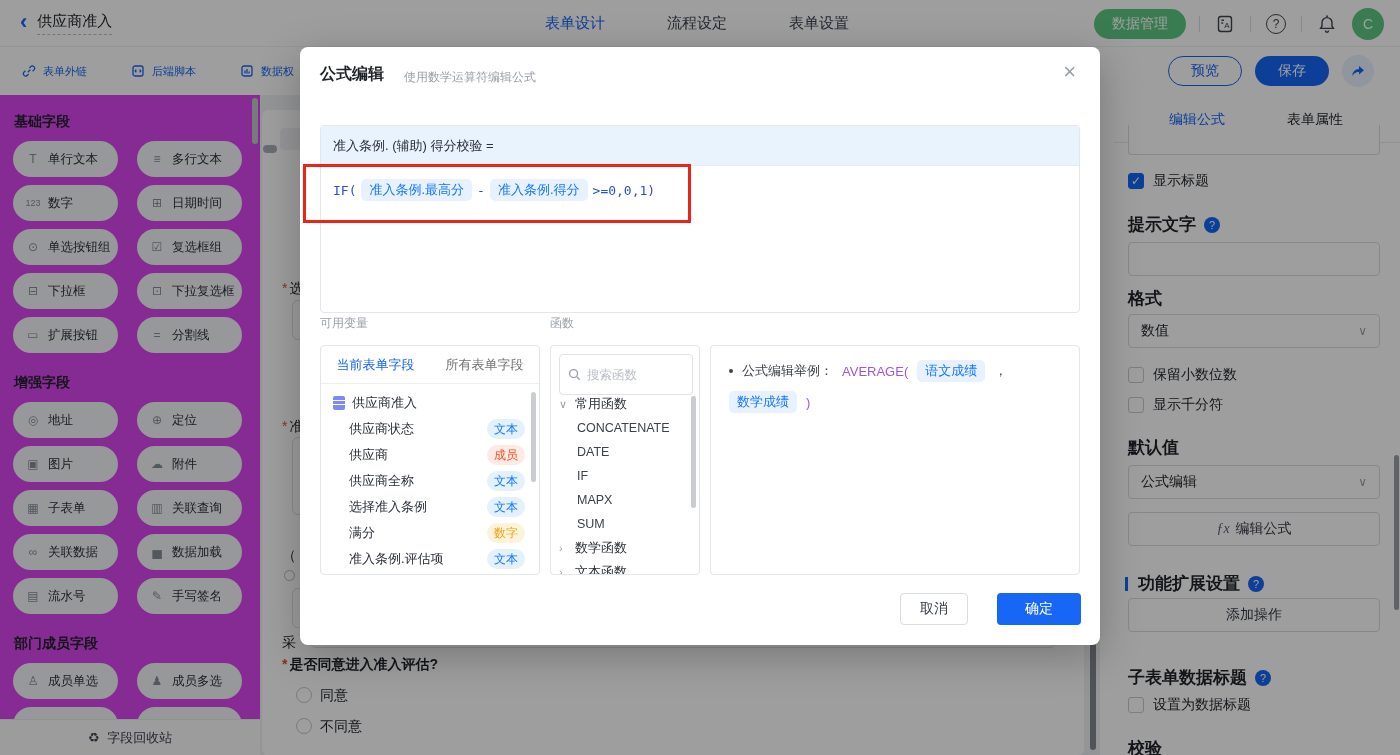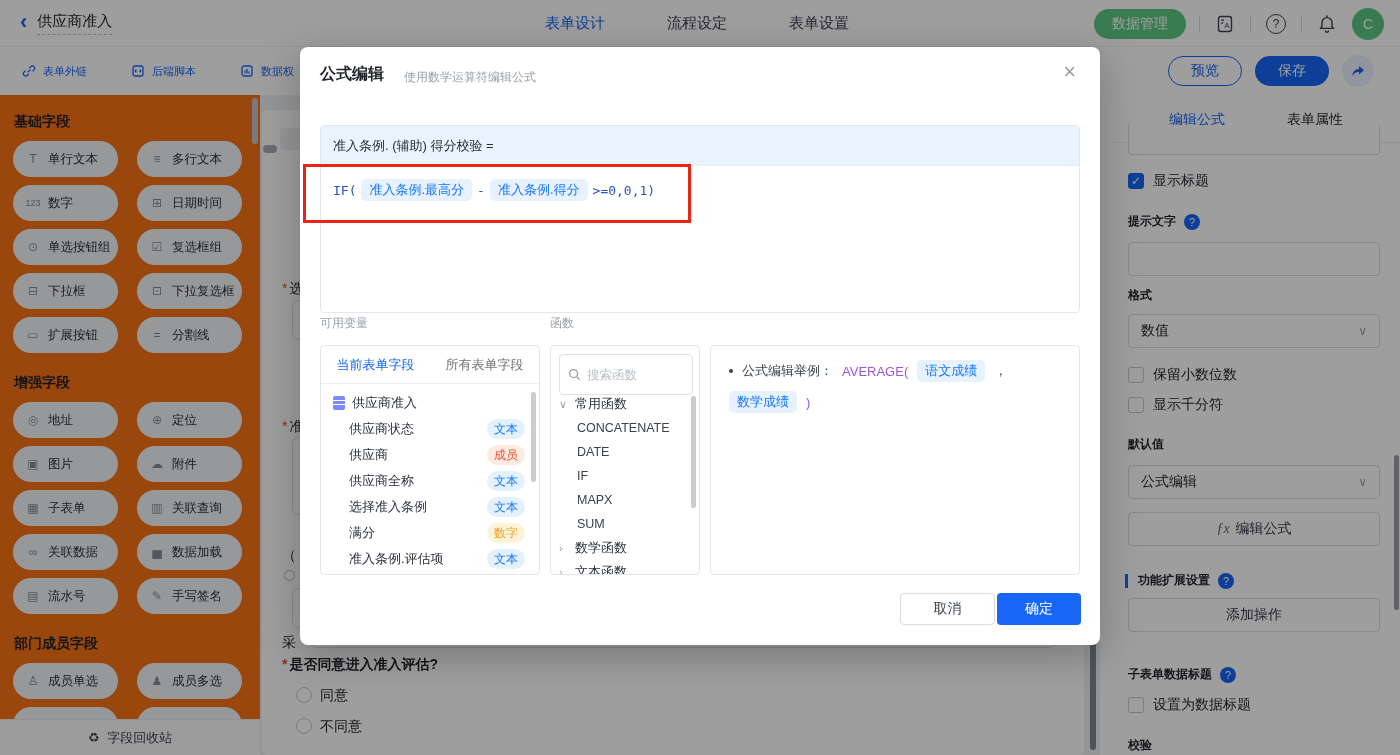--- a/index.html
+++ b/index.html
@@ -34,21 +34,21 @@
   .sublink { display:flex; gap:7px; align-items:center; color:#1766f6; font-size:11px; cursor:pointer; white-space:nowrap; }
   .subright { position:absolute; right:26px; top:8px; display:flex; gap:13px; align-items:center; }
   .btn-preview { width:74px; height:30px; border:1px solid #1766f6; color:#1766f6; border-radius:15px;
                  background:#fff; font-size:14px; display:flex; align-items:center; justify-content:center; cursor:pointer; }
   .btn-save { width:74px; height:30px; background:#1766f6; color:#fff; border-radius:15px;
               font-size:14px; display:flex; align-items:center; justify-content:center; cursor:pointer; }
   .btn-share { width:32px; height:32px; border-radius:50%; background:#eaf1fd; display:flex;
                align-items:center; justify-content:center; cursor:pointer; }
 
   
-  .sidebar { position:absolute; left:0; top:95px; width:260px; height:660px; background:#f97316; z-index:5; }
+  .sidebar { position:absolute; left:0; top:95px; width:260px; height:660px; background:#d946ef; z-index:5; }
   .sec-title { font-size:14px; font-weight:bold; color:#1f2329; margin:18px 0 10px 14px; }
   .sec-title.mt { margin-top:21px; }
   .pillgrid { display:grid; grid-template-columns:105px 105px; column-gap:19px; row-gap:8px; padding:0 0 0 13px; }
   .fpill { width:105px; height:36px; background:#f4f5f7; border-radius:18px; display:flex;
            align-items:center; padding-left:12px; gap:7px; cursor:grab; overflow:hidden; }
   .fico { color:#878d98; font-size:12px; width:16px; text-align:center; flex:none; }
   .flabel { color:#2c313a; font-size:12.5px; white-space:nowrap; }
   .recyclebar { position:absolute; left:0; top:624px; width:260px; height:36px; background:#fcfcfd;
                 border-top:1px solid #ececee; display:flex; align-items:center; justify-content:center;
                 gap:8px; color:#3d4350; font-size:13px; cursor:pointer; }
@@ -63,21 +63,21 @@
   .radio { position:absolute; width:16px; height:16px; border:1px solid #c3c8cf; border-radius:50%; background:#fff; cursor:pointer; }
   .rlabel { position:absolute; font-size:14px; color:#1f2329; cursor:pointer; }
   .scroll-thumb-v { position:absolute; width:6px; border-radius:3px; background:#82878f; z-index:6; }
 
   
   .props { position:absolute; left:1100px; top:95px; width:300px; height:660px; background:#fff; z-index:5; }
   .ptab { position:absolute; top:16px; font-size:14px; cursor:pointer; color:#1f2329; }
   .ptab.active { color:#1766f6; }
   .ptab-underline { position:absolute; left:65px; top:44px; width:64px; height:3px; background:#1766f6; }
   .ptab-divider { position:absolute; left:14px; right:0; top:47px; border-bottom:1px solid #e9eaee; }
-  .plabel { position:absolute; left:28px; font-size:12px; font-weight:bold; color:#1f2329; display:flex; gap:8px; align-items:center; }
+  .plabel { position:absolute; left:28px; font-size:17px; font-weight:bold; color:#1f2329; display:flex; gap:8px; align-items:center; }
   .qmark { width:16px; height:16px; border-radius:50%; background:#1766f6; color:#fff; font-size:11px;
            font-weight:normal; display:inline-flex; align-items:center; justify-content:center; cursor:pointer; }
   .qmark::after { content:"?"; }
   .pinput { position:absolute; left:28px; width:252px; border:1px solid #d9dce1; border-radius:4px; background:#fff; }
   .pselect { position:absolute; left:28px; width:252px; height:34px; border:1px solid #d9dce1; border-radius:4px;
              background:#fff; display:flex; align-items:center; padding:0 12px; font-size:14px; color:#1f2329;
              justify-content:space-between; cursor:pointer; }
   .chevdn { color:#9aa0a8; font-size:12px; }
   .cbrow { position:absolute; left:28px; display:flex; gap:9px; align-items:center; font-size:14px; color:#1f2329; cursor:pointer; }
   .cbox { width:16px; height:16px; border:1px solid #c6cad1; border-radius:3px; background:#fff; flex:none; }
@@ -124,21 +124,21 @@
                      font-family:"Liberation Sans","DejaVu Sans",sans-serif; }
   .searchbox input::placeholder { color:#b9bec6; }
   .fn-group { height:24px; display:flex; align-items:center; gap:6px; padding-left:8px; font-size:13px; color:#2b3036; cursor:pointer; }
   .fn-chev { color:#9aa0a8; font-size:11px; width:10px; }
   .fn-item { height:24px; display:flex; align-items:center; padding-left:26px; font-size:12.5px; color:#3c424a; cursor:pointer; }
   .f-thumb { position:absolute; right:3px; top:50px; width:5px; height:112px; border-radius:3px; background:#c9ccd1; }
   .tips { padding:14px 18px; }
   .tipline { display:flex; gap:9px; align-items:center; font-size:13px; color:#3c424a; margin-bottom:13px; flex-wrap:wrap; }
   .dot { width:4px; height:4px; border-radius:50%; background:#3c424a; flex:none; }
   .fnname { color:#a254d8; }
-  .m-cancel { position:absolute; left:600px; top:546px; width:95px; height:32px; border:1px solid #d9dce1; border-radius:4px;
+  .m-cancel { position:absolute; left:600px; top:546px; width:68px; height:32px; border:1px solid #d9dce1; border-radius:4px;
               background:#fff; font-size:14px; color:#353b45; display:flex; align-items:center; justify-content:center; cursor:pointer; }
   .m-ok { position:absolute; left:697px; top:546px; width:84px; height:32px; border-radius:4px; background:#1766f6;
           font-size:14px; color:#fff; display:flex; align-items:center; justify-content:center; cursor:pointer; }
   .redbox { position:absolute; left:303px; top:164px; width:388px; height:59px; border:3px solid #ee2318; z-index:70; }
 </style>
 </head>
 <body>
 
 <div class="stage">
 

